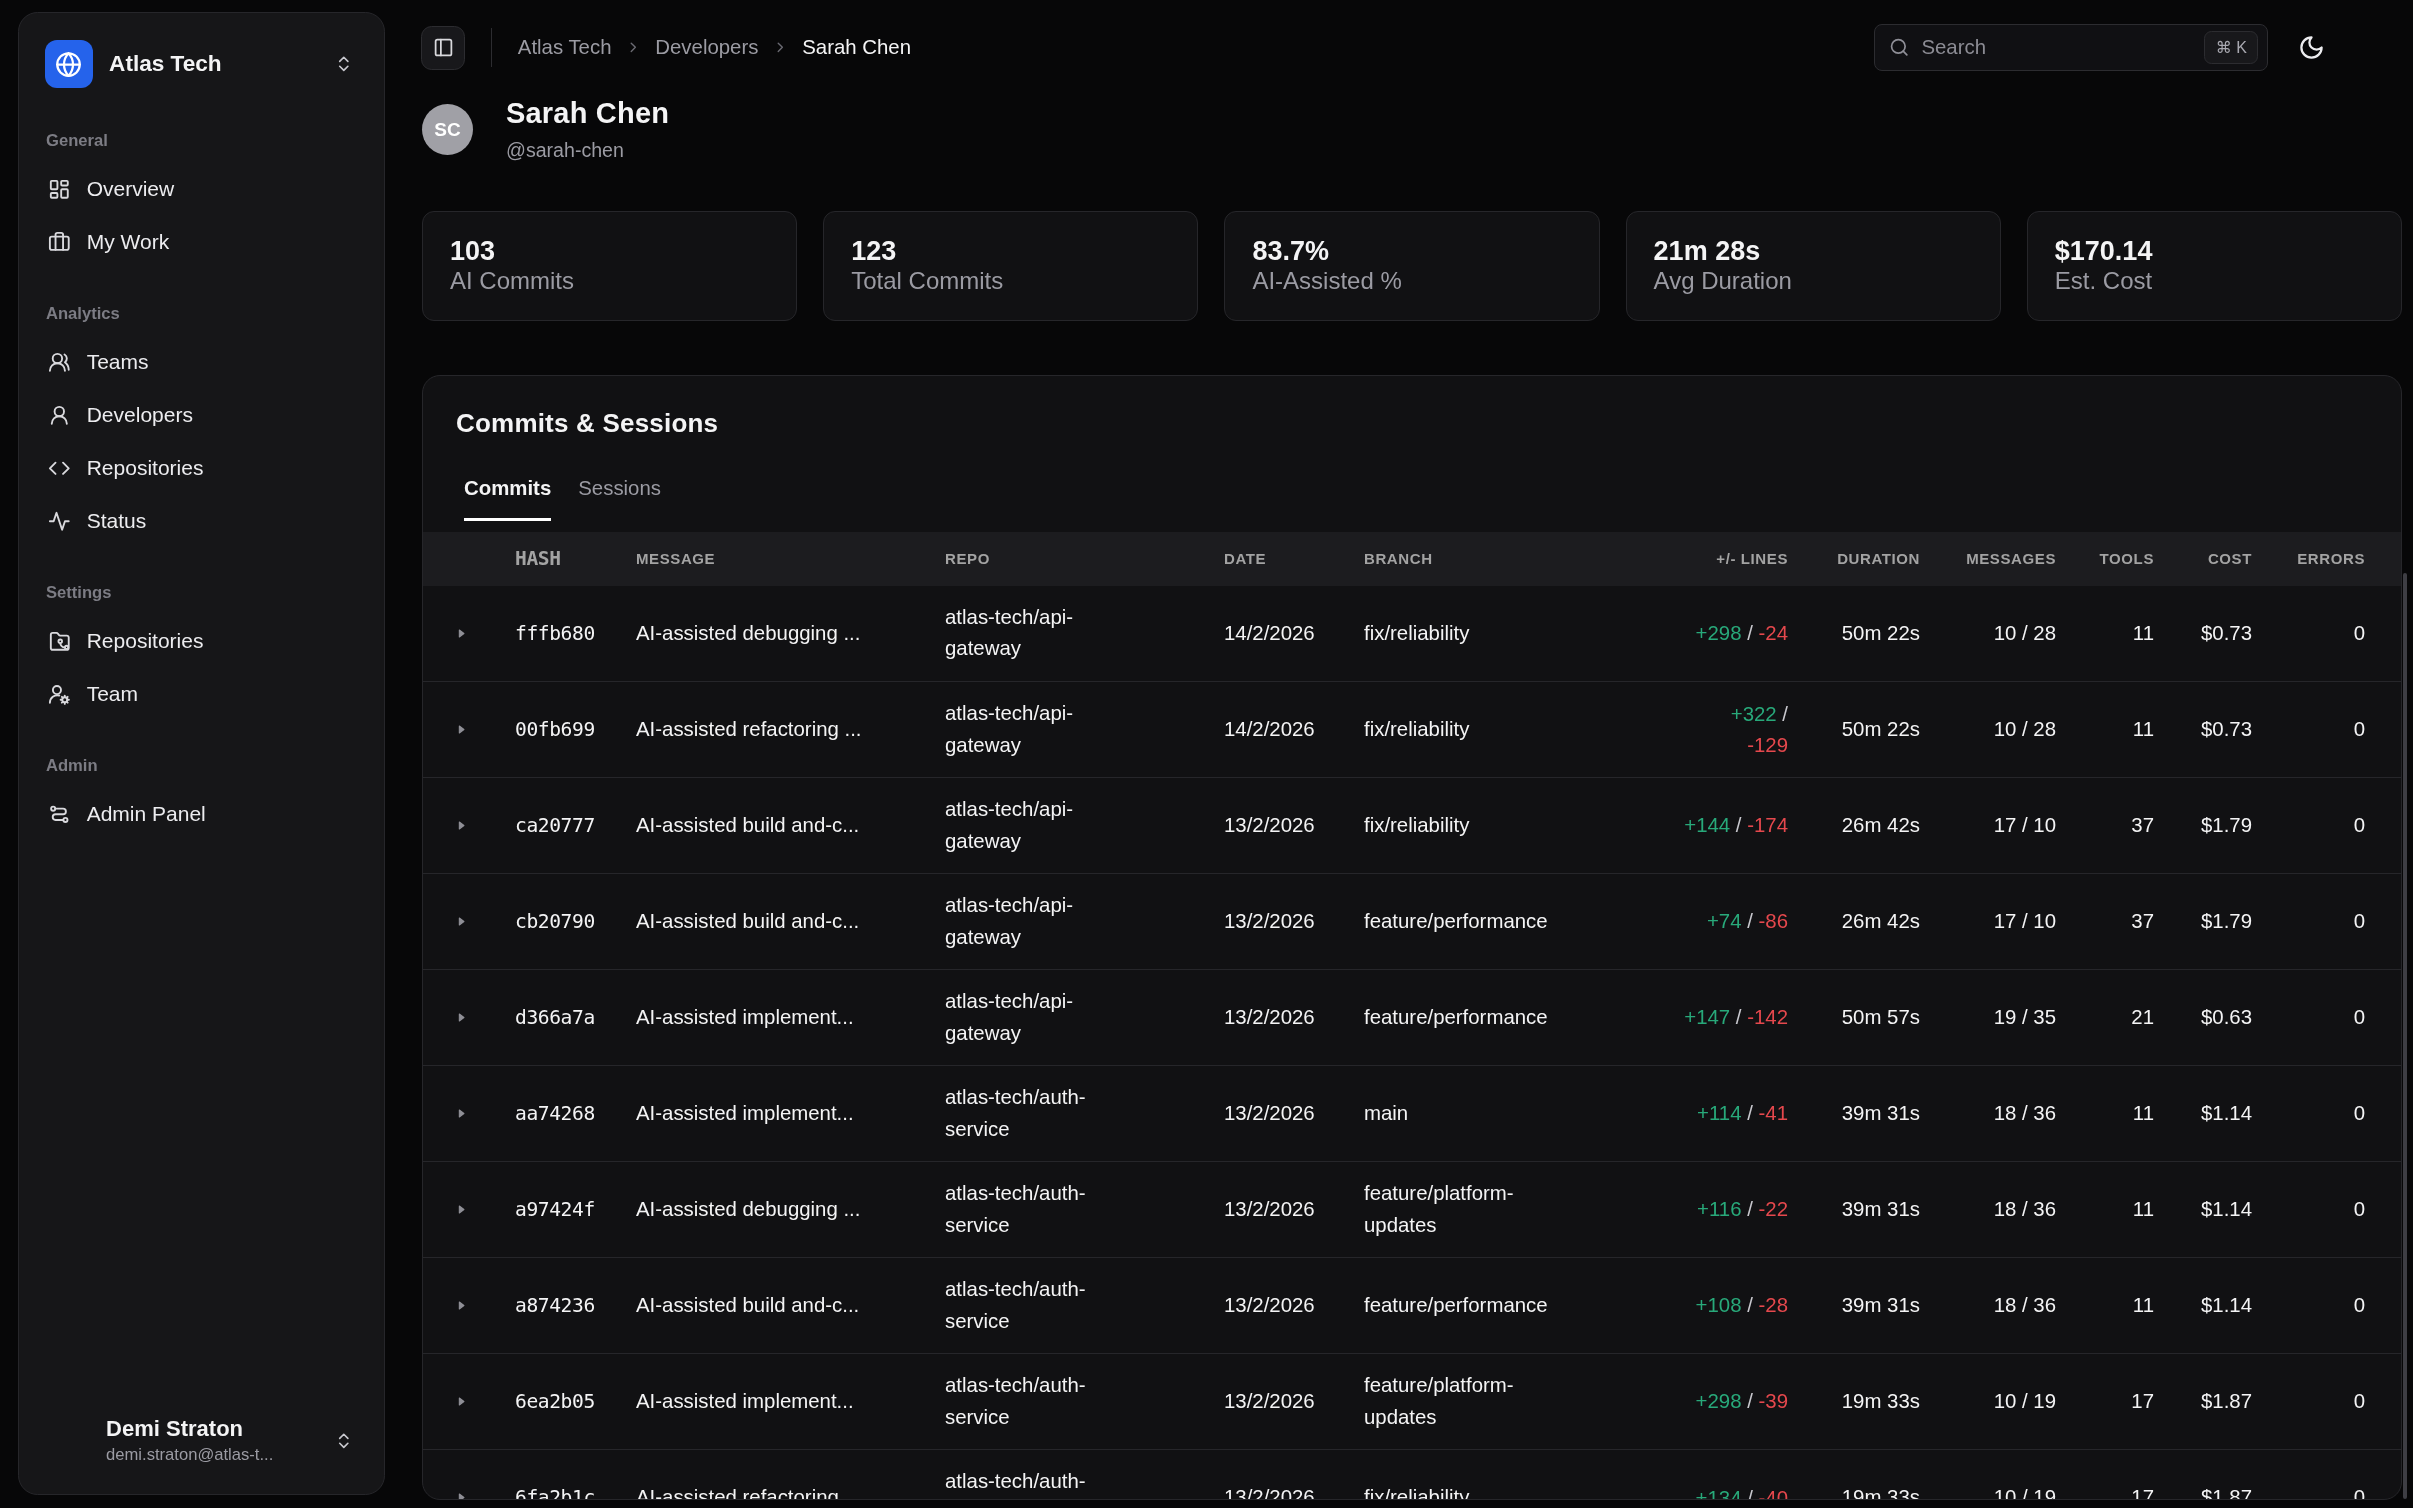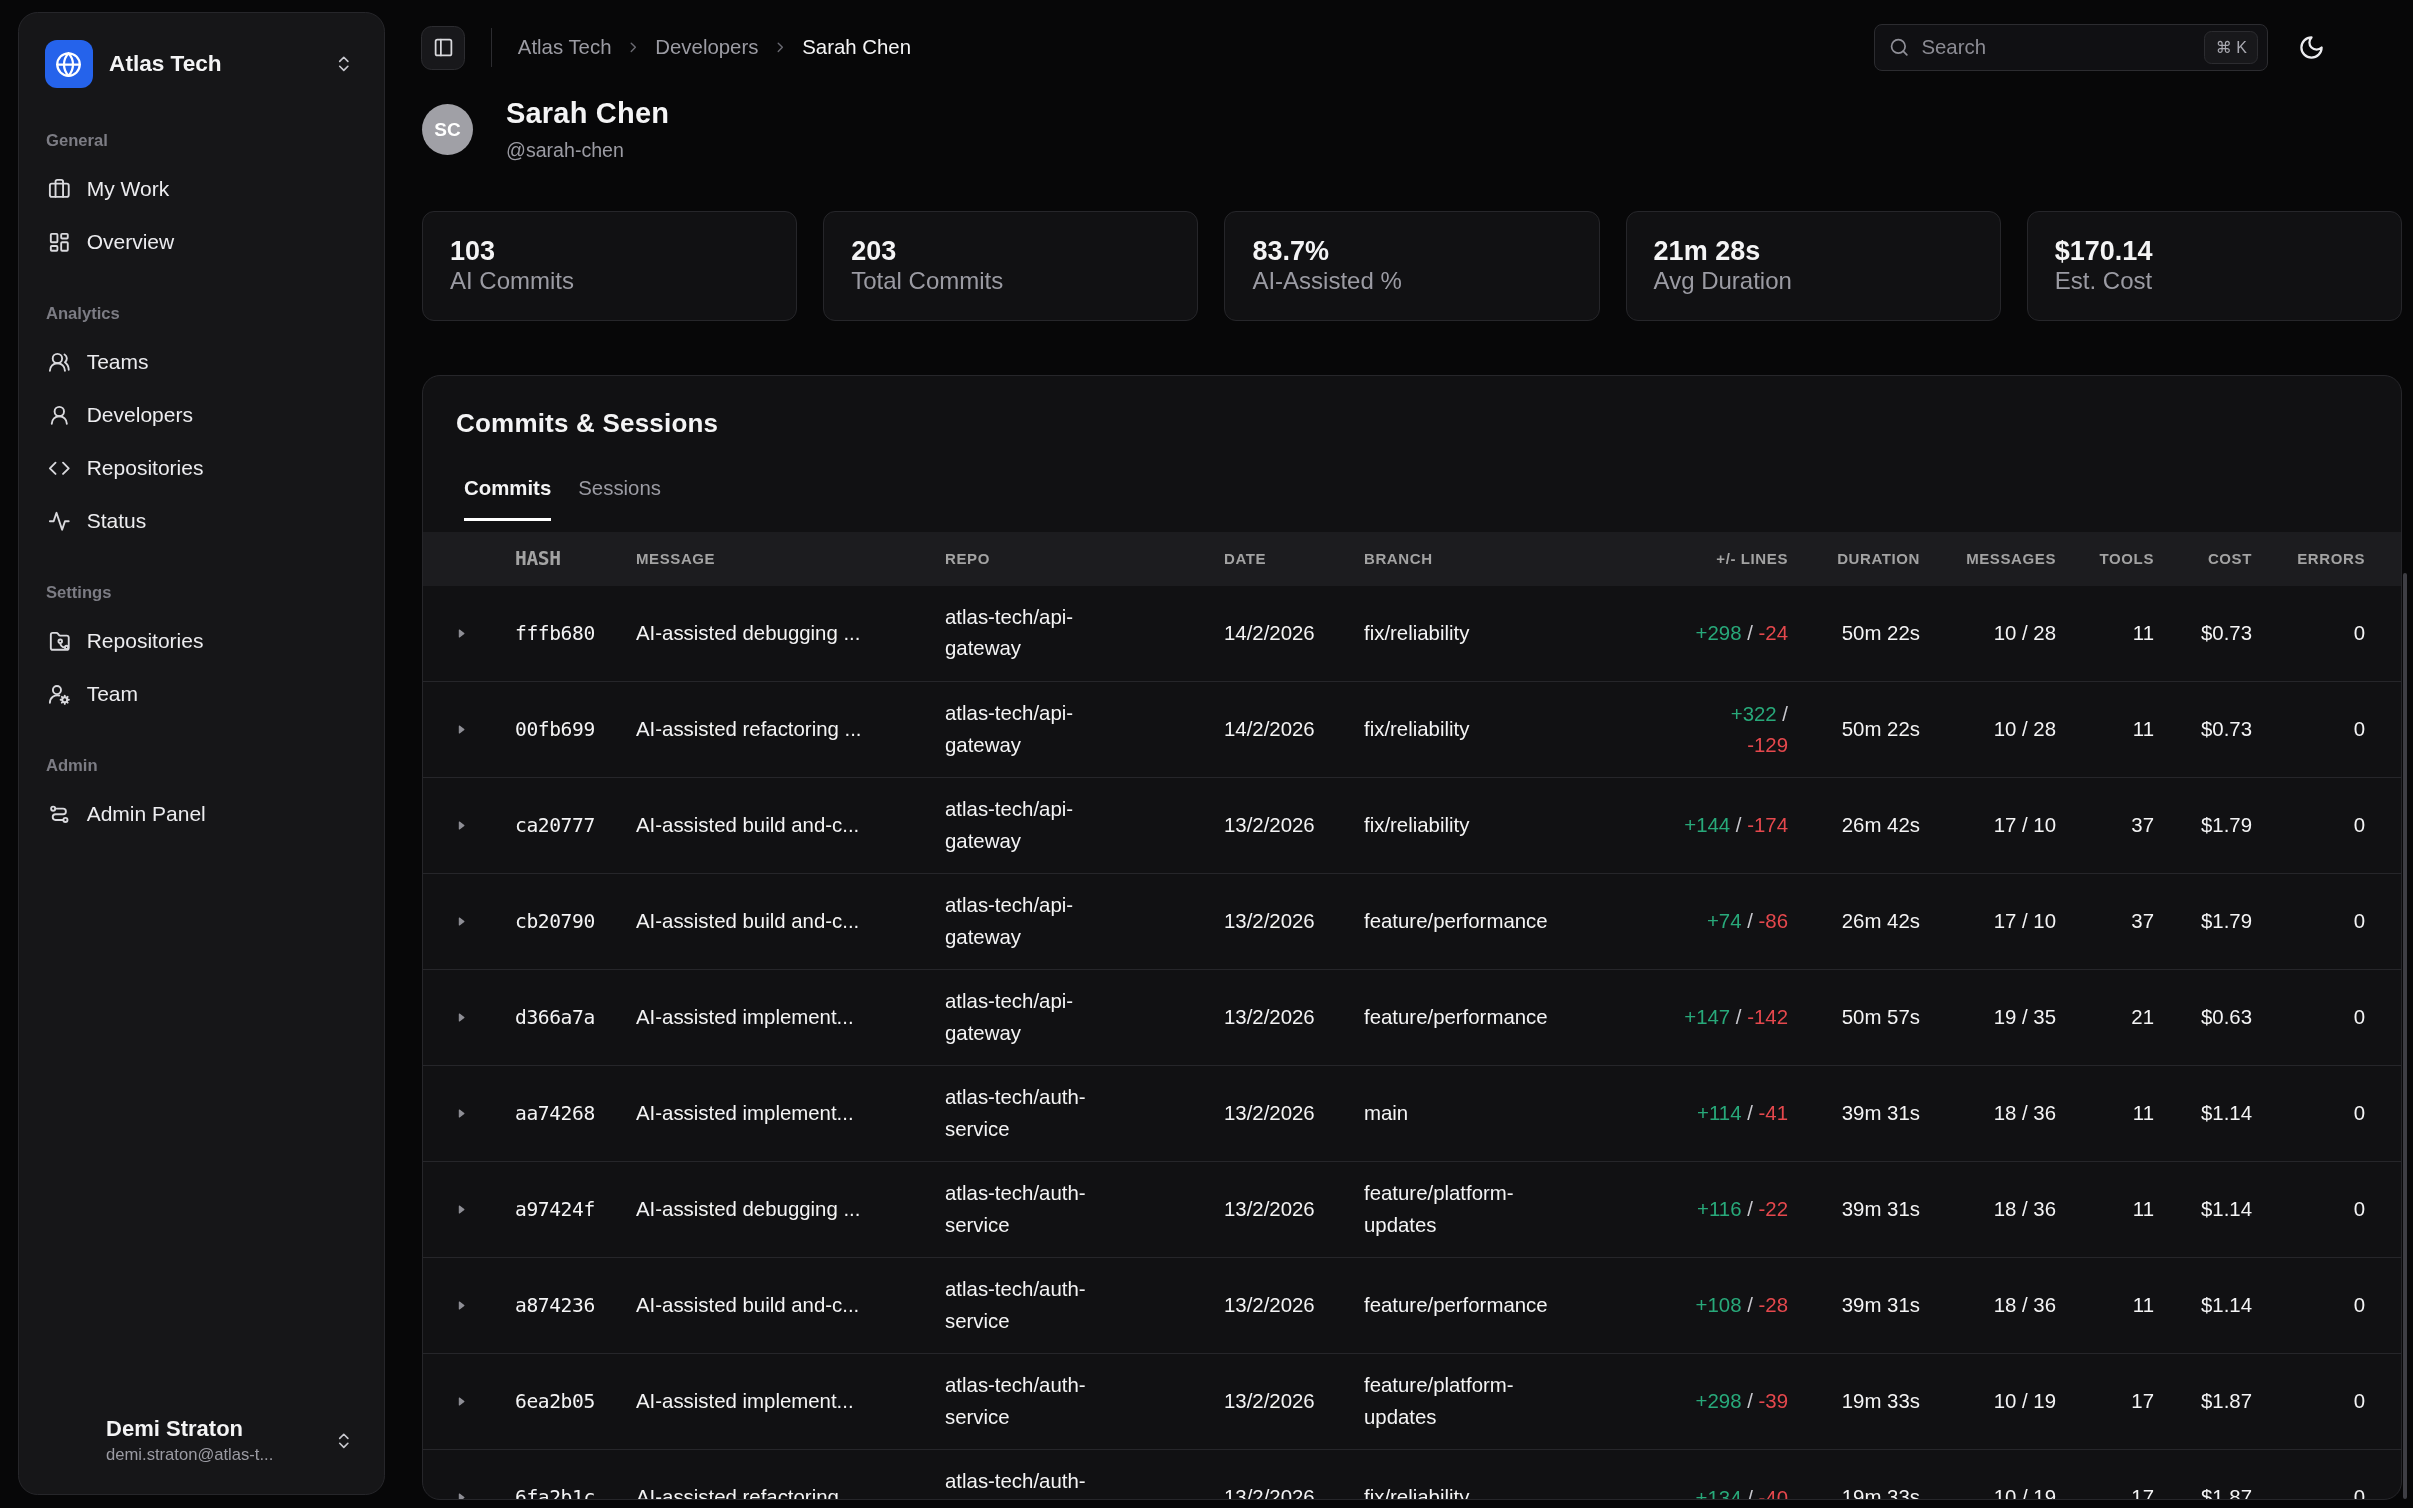--- a/index.html
+++ b/index.html
@@ -126,36 +126,36 @@
           <path d="m7 9 5-5 5 5"></path>
         </svg>
       </span>
   </div>
   <nav class="nav">
       <div class="nav-section">
         <div class="nav-label">General</div>
         <div class="nav-item">
           <span class="icon">
             <svg width="22.6" height="22.6" viewBox="0 0 24 24" fill="none" stroke="currentColor" stroke-width="2" stroke-linecap="round" stroke-linejoin="round">
-              <path d="M16 20V4a2 2 0 0 0-2-2h-4a2 2 0 0 0-2 2v16"></path>
-              <rect width="20" height="14" x="2" y="6" rx="2"></rect>
-            </svg>
-          </span>
-          <span class="nav-text">My Work</span>
-        </div>
-        <div class="nav-item">
-          <span class="icon">
-            <svg width="22.6" height="22.6" viewBox="0 0 24 24" fill="none" stroke="currentColor" stroke-width="2" stroke-linecap="round" stroke-linejoin="round">
               <rect width="7" height="9" x="3" y="3" rx="1"></rect>
               <rect width="7" height="5" x="14" y="3" rx="1"></rect>
               <rect width="7" height="9" x="14" y="12" rx="1"></rect>
               <rect width="7" height="5" x="3" y="16" rx="1"></rect>
             </svg>
           </span>
           <span class="nav-text">Overview</span>
+        </div>
+        <div class="nav-item">
+          <span class="icon">
+            <svg width="22.6" height="22.6" viewBox="0 0 24 24" fill="none" stroke="currentColor" stroke-width="2" stroke-linecap="round" stroke-linejoin="round">
+              <path d="M16 20V4a2 2 0 0 0-2-2h-4a2 2 0 0 0-2 2v16"></path>
+              <rect width="20" height="14" x="2" y="6" rx="2"></rect>
+            </svg>
+          </span>
+          <span class="nav-text">My Work</span>
         </div>
       </div>
       <div class="nav-section">
         <div class="nav-label">Analytics</div>
         <div class="nav-item">
           <span class="icon">
             <svg width="22.6" height="22.6" viewBox="0 0 24 24" fill="none" stroke="currentColor" stroke-width="2" stroke-linecap="round" stroke-linejoin="round">
               <path d="M18 21a8 8 0 0 0-16 0"></path>
               <circle cx="10" cy="8" r="5"></circle>
               <path d="M22 20c0-3.37-2-6.5-4-8a5 5 0 0 0-.45-8.3"></path>
@@ -296,21 +296,21 @@
     <div class="profile-handle">@sarah-chen</div>
   </span>
 </section>
 
 <section class="stats">
     <div class="stat-card">
       <div class="stat-value">103</div>
       <div class="stat-label">AI Commits</div>
     </div>
     <div class="stat-card">
-      <div class="stat-value">203</div>
+      <div class="stat-value">123</div>
       <div class="stat-label">Total Commits</div>
     </div>
     <div class="stat-card">
       <div class="stat-value">83.7%</div>
       <div class="stat-label">AI-Assisted %</div>
     </div>
     <div class="stat-card">
       <div class="stat-value">21m 28s</div>
       <div class="stat-label">Avg Duration</div>
     </div>

